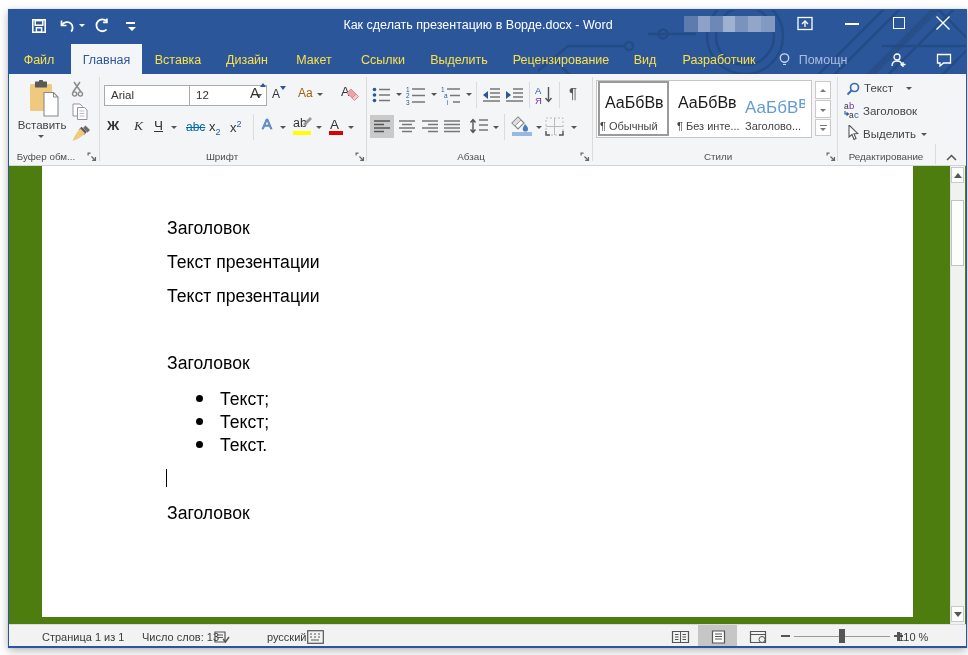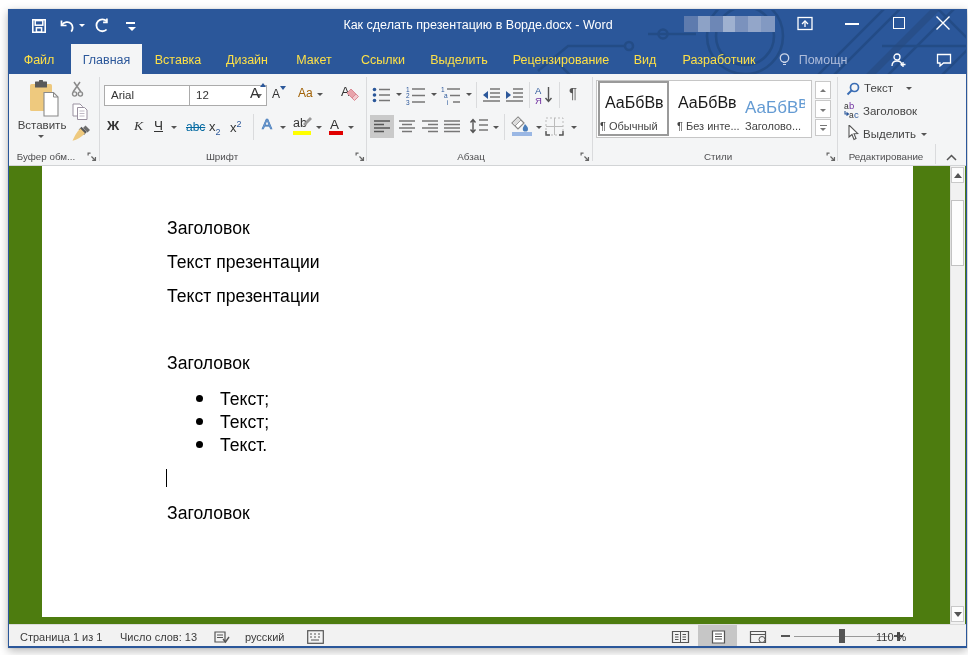--- a/index.html
+++ b/index.html
@@ -25,21 +25,21 @@
   .btxt { position:absolute; font-size:11.5px; color:#444; white-space:nowrap; }
   
   .docarea { position:absolute; left:0; top:157px; width:959px; height:458px; background:#4d7c0f; }
   .page { position:absolute; left:34px; top:0; width:871px; height:451px; background:#fff; }
   .dline { position:absolute; font-size:17.6px; color:#000; line-height:20px; white-space:nowrap; }
   
   .sbar { position:absolute; left:942px; top:0px; width:15px; height:458px; background:#f1f1f1; border-left:1px solid #e0e0e0; }
   .sbtn { position:absolute; left:1px; width:13px; background:#fdfdfd; border:1px solid #c9c9c9; }
   
   .status { position:absolute; left:0; top:615px; width:959px; height:22px; background:#f2f2f2; border-top:1px solid #dadada; font-size:11px; color:#3b3b3b; }
-  .stxt { position:absolute; top:5px; white-space:nowrap; }
+  .stxt { position:absolute; top:5px; white-space:nowrap;margin-left:22px; }
   .borders { position:absolute; left:0; top:0; width:959px; height:639px; border:1px solid #2b579a; border-bottom:2px solid #2b579a; pointer-events:none; }
 </style>
 </head>
 <body>
 <div class="win">
 
   <div class="bluehead">
     <svg class="abs" style="left:520px;top:0" width="439" height="65" viewBox="0 0 439 65">
       <g stroke="#1f457a" stroke-width="2.6" fill="none" opacity="0.6">
         <circle cx="217" cy="27" r="38"></circle>

